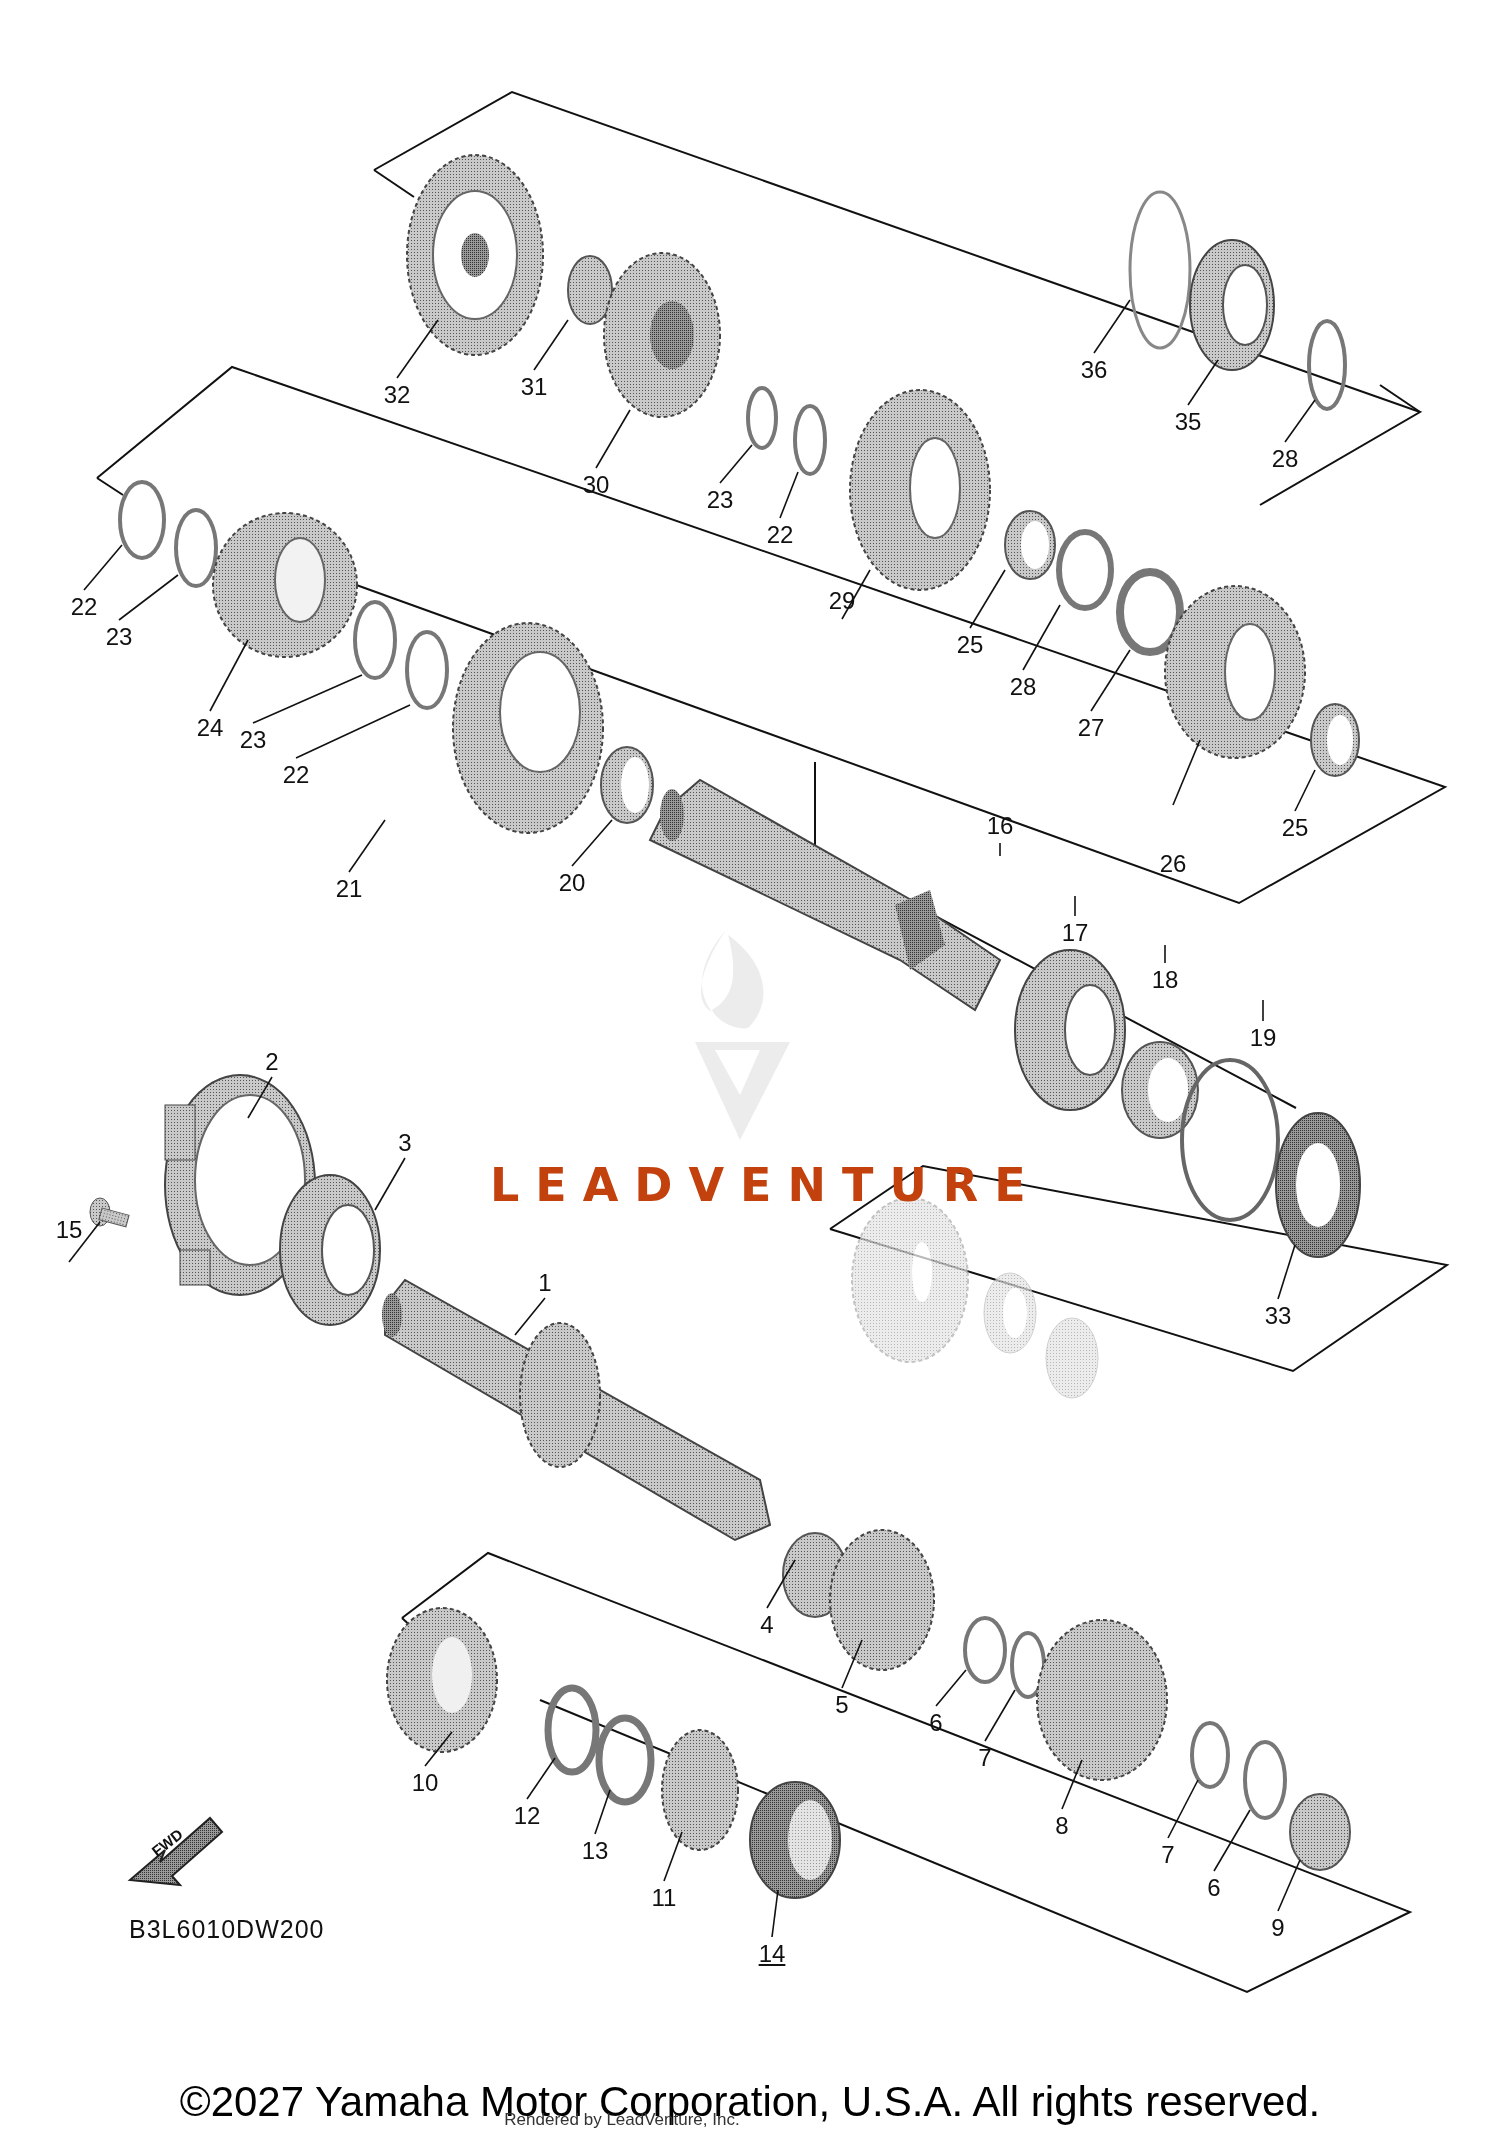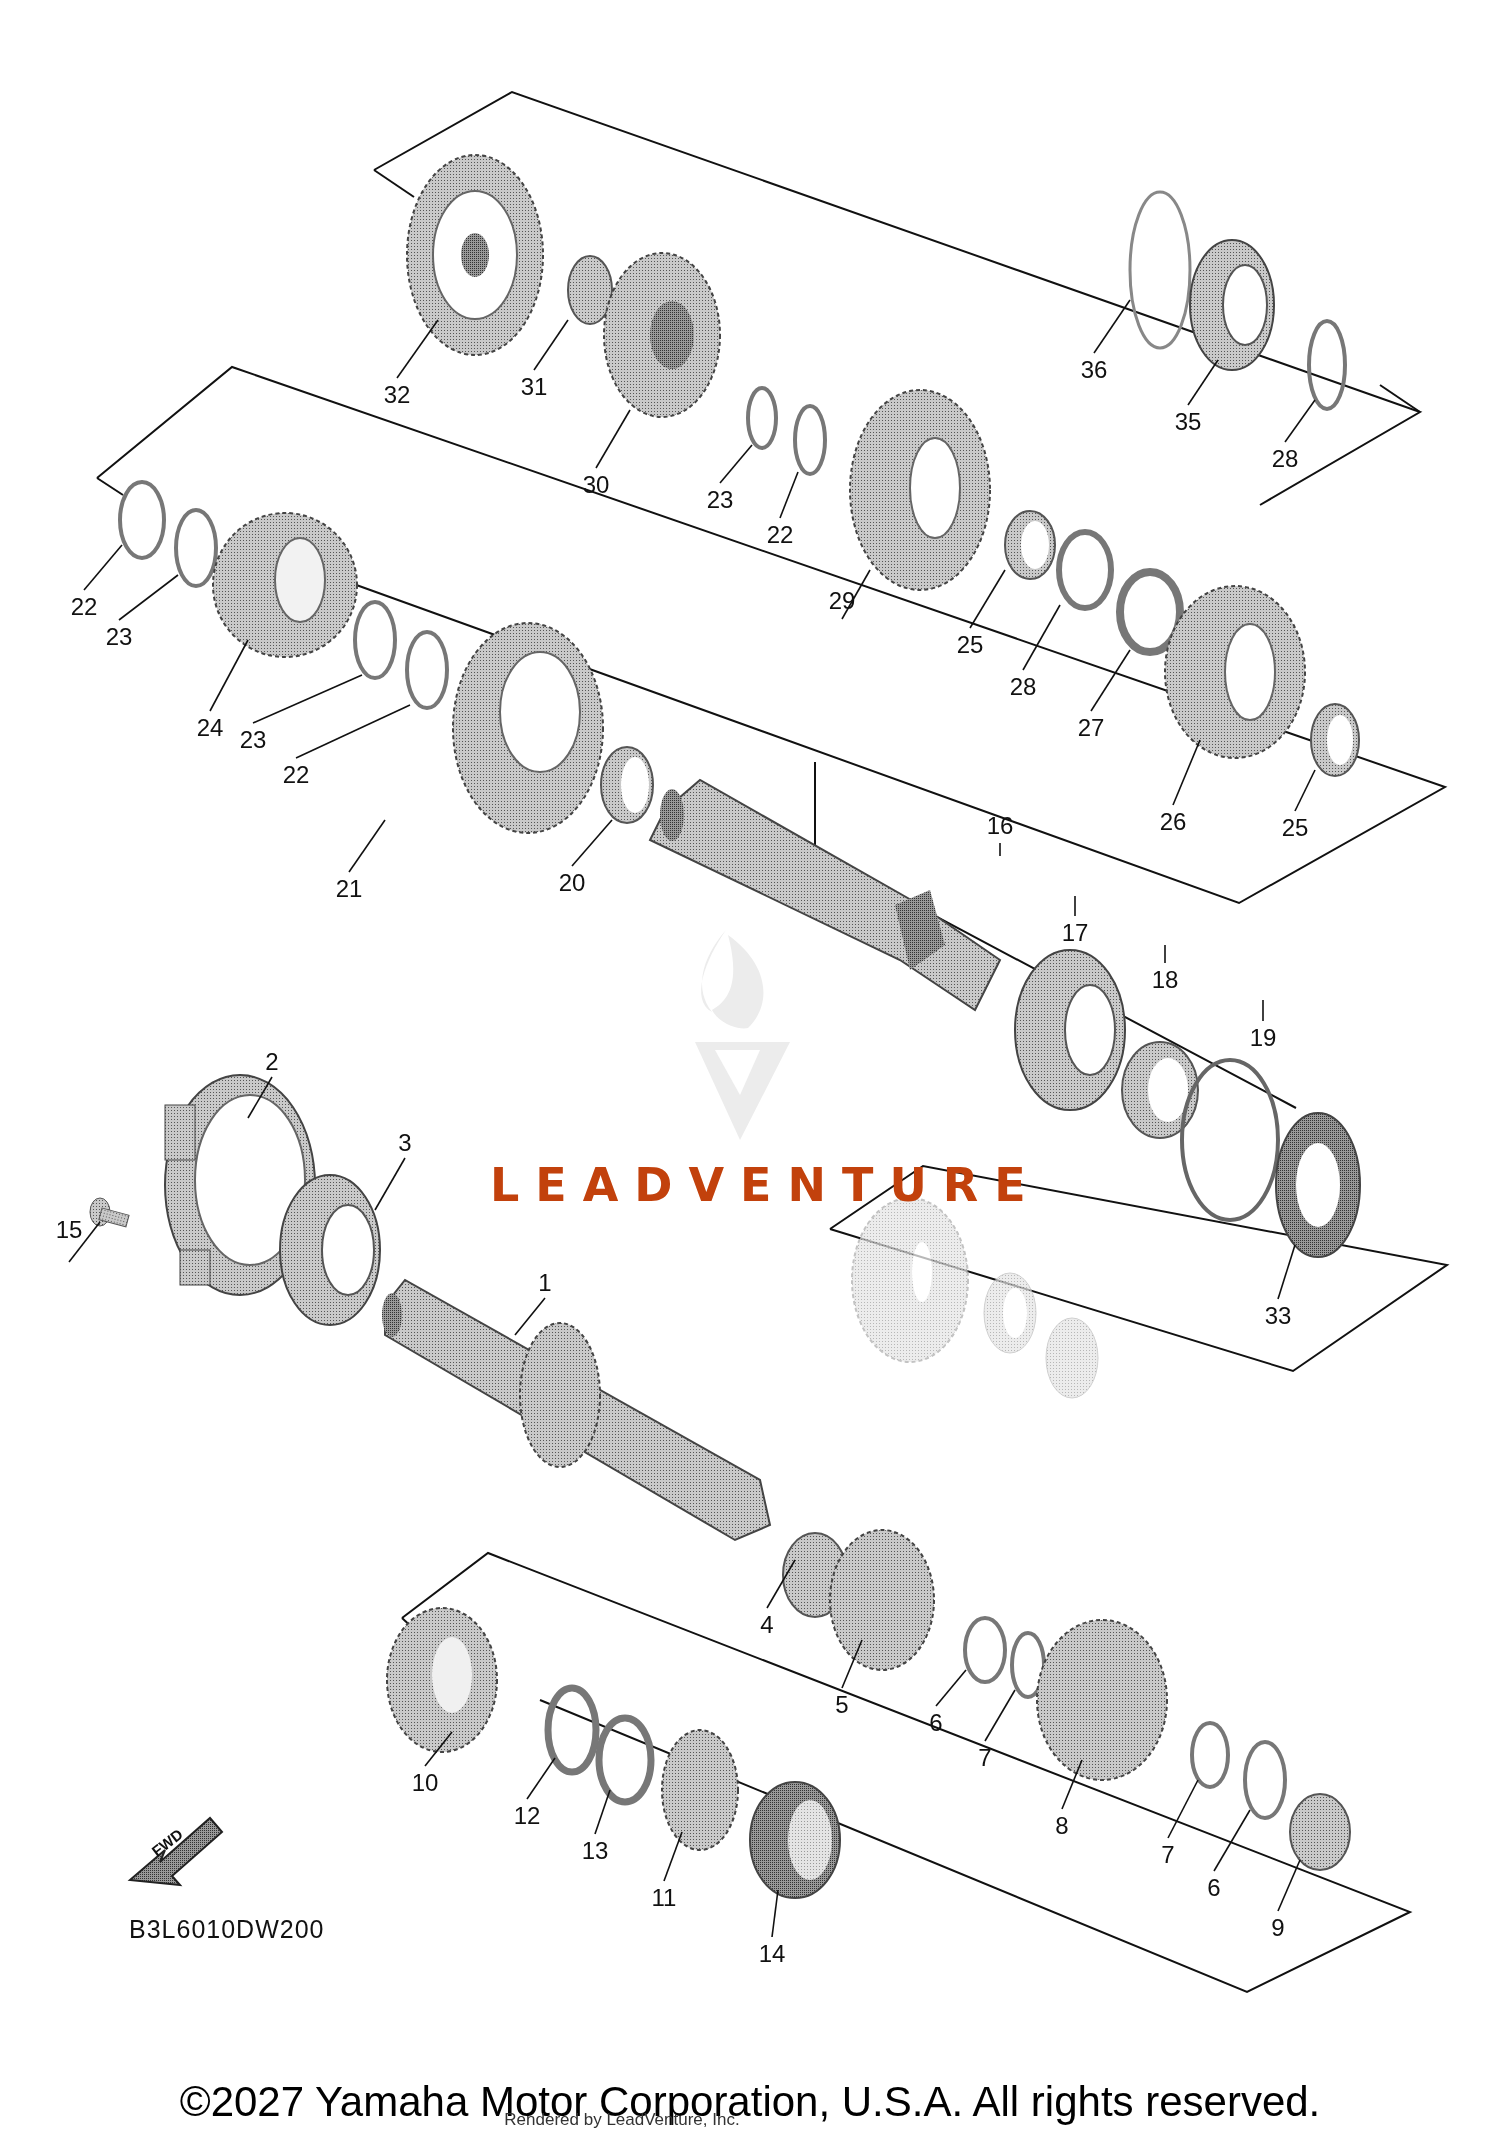--- a/index.html
+++ b/index.html
@@ -256,21 +256,21 @@
     <div class="callout" style="left: 119px; top: 637px;">23</div>
     <div class="callout" style="left: 210px; top: 728px;">24</div>
     <div class="callout" style="left: 253px; top: 740px;">23</div>
     <div class="callout" style="left: 296px; top: 775px;">22</div>
     <div class="callout" style="left: 349px; top: 889px;">21</div>
     <div class="callout" style="left: 572px; top: 883px;">20</div>
     <div class="callout" style="left: 842px; top: 601px;">29</div>
     <div class="callout" style="left: 970px; top: 645px;">25</div>
     <div class="callout" style="left: 1023px; top: 687px;">28</div>
     <div class="callout" style="left: 1091px; top: 728px;">27</div>
-    <div class="callout" style="left: 1173px; top: 822px;">26</div>
+    <div class="callout" style="left: 1173px; top: 864px;">26</div>
     <div class="callout" style="left: 1295px; top: 828px;">25</div>
     <div class="callout" style="left: 1000px; top: 826px;">16</div>
     <div class="callout" style="left: 1075px; top: 933px;">17</div>
     <div class="callout" style="left: 1165px; top: 980px;">18</div>
     <div class="callout" style="left: 1263px; top: 1038px;">19</div>
     <div class="callout" style="left: 272px; top: 1062px;">2</div>
     <div class="callout" style="left: 405px; top: 1143px;">3</div>
     <div class="callout" style="left: 69px; top: 1202px; margin-top: 28px;">15</div>
     <div class="callout" style="left: 545px; top: 1283px;">1</div>
     <div class="callout" style="left: 1278px; top: 1316px;">33</div>
@@ -279,21 +279,21 @@
     <div class="callout" style="left: 936px; top: 1723px;">6</div>
     <div class="callout" style="left: 985px; top: 1758px;">7</div>
     <div class="callout" style="left: 1062px; top: 1826px;">8</div>
     <div class="callout" style="left: 1168px; top: 1855px;">7</div>
     <div class="callout" style="left: 1214px; top: 1888px;">6</div>
     <div class="callout" style="left: 1278px; top: 1928px;">9</div>
     <div class="callout" style="left: 425px; top: 1783px;">10</div>
     <div class="callout" style="left: 527px; top: 1816px;">12</div>
     <div class="callout" style="left: 595px; top: 1851px;">13</div>
     <div class="callout" style="left: 664px; top: 1898px;">11</div>
-    <div class="callout" style="left: 772px; top: 1954px;">14</div>
+    <div class="callout" style="left: 772px; top: 1954px; text-decoration: underline;">14</div>
   </div>
 
 <div class="code-label">B3L6010DW200</div>
 
 <div style="position:absolute;left:150px;top:1834px;transform:rotate(-38deg);font-family:'Liberation Sans',sans-serif;font-weight:bold;font-size:15px;color:#111;">FWD</div>
 
 <div class="copyright">©2027 Yamaha Motor Corporation, U.S.A. All rights reserved.</div>
 <div class="rendered-by">Rendered by LeadVenture, Inc.</div>
 
 </body></html>

